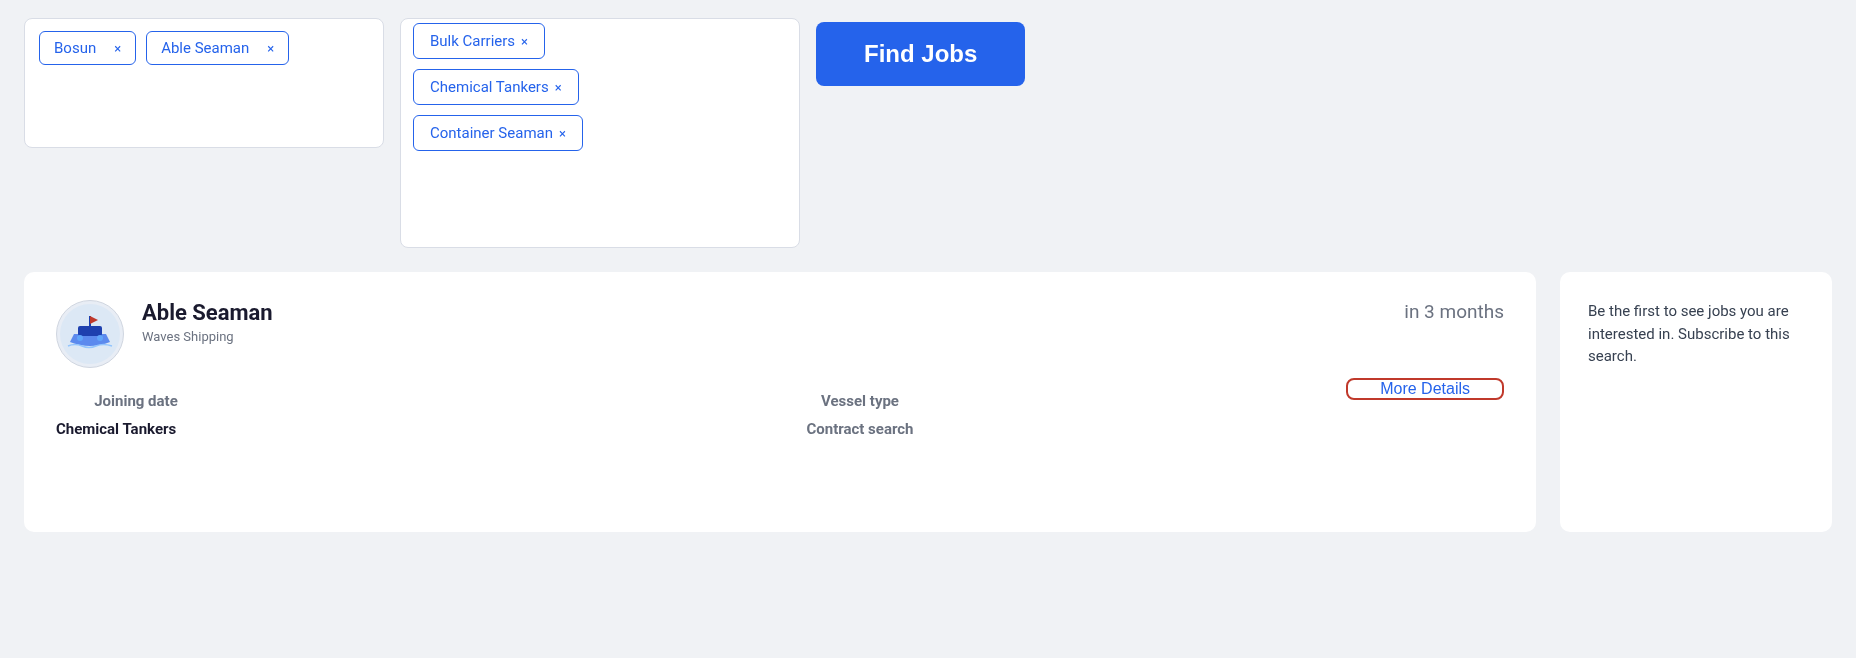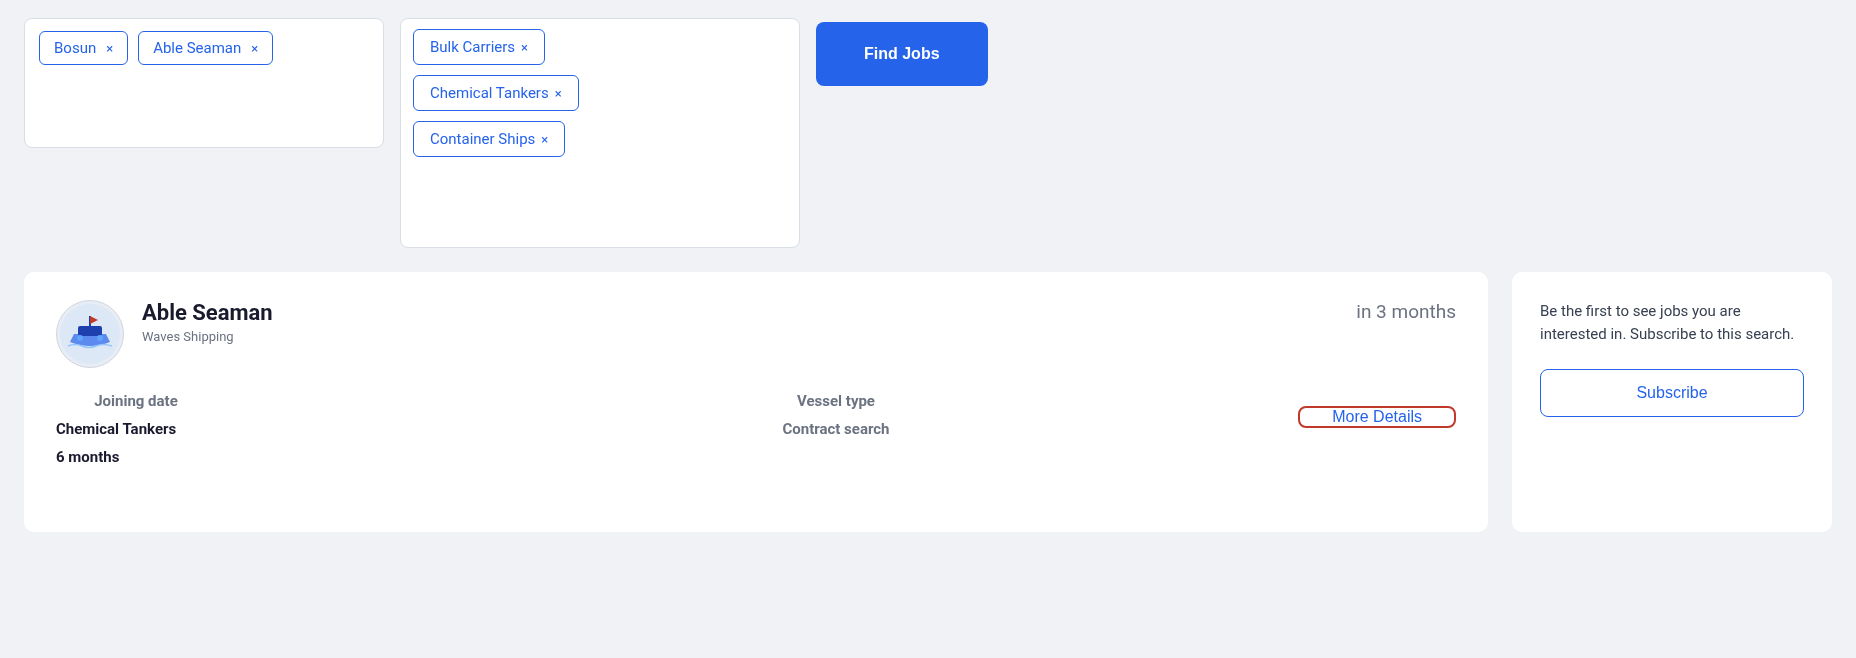--- a/index.html
+++ b/index.html
@@ -28,21 +28,21 @@
       min-height: 130px;
       display: flex;
       flex-wrap: wrap;
       gap: 10px;
       align-content: flex-start;
     }
 
     .tag {
       display: inline-flex;
       align-items: center;
-      gap: 10px;
+      gap: 18px;
       background: #fff;
       border: 1.5px solid #2563eb;
       color: #2563eb;
       border-radius: 6px;
       padding: 7px 14px;
       font-size: 15px;
       font-weight: 400;
       cursor: pointer;
     }
 
@@ -57,21 +57,21 @@
     .vessel-selector-wrap {
       position: relative;
       flex: 1;
       max-width: 400px;
     }
 
     .vessel-selector {
       background: #fff;
       border: 1px solid #d9dde6;
       border-radius: 8px;
-      padding: 10px 12px;
+      padding: 4px 12px;
       min-height: 230px;
       overflow-y: auto;
       display: flex;
       flex-direction: column;
       gap: 10px;
     }
 
     .vessel-selector::-webkit-scrollbar {
       width: 12px;
     }
@@ -104,21 +104,21 @@
       color: #2563eb;
     }
 
     
     .find-jobs-btn {
       background: #2563eb;
       color: #fff;
       border: none;
       border-radius: 8px;
       padding: 18px 48px;
-      font-size: 16px;
+      font-size: 24px;
       font-weight: 600;
       cursor: pointer;
       white-space: nowrap;
       height: 64px;
       align-self: flex-start;
       margin-top: 4px;
     }
 
     
     .listing-area {
@@ -216,21 +216,21 @@
       font-size: 16px;
       font-weight: 500;
       cursor: pointer;
     }
 
     
     .subscribe-panel {
       background: #fff;
       border-radius: 10px;
       padding: 28px 28px;
-      width: 320px;
+      width: 272px;
       flex-shrink: 0;
     }
 
     .subscribe-text {
       font-size: 15px;
       color: #374151;
       line-height: 1.5;
       margin-bottom: 24px;
     }
 
@@ -266,21 +266,21 @@
     <div class="vessel-selector">
       <div class="vessel-tag">
         <span>Bulk Carriers</span>
         <span class="close">×</span>
       </div>
       <div class="vessel-tag">
         <span>Chemical Tankers</span>
         <span class="close">×</span>
       </div>
       <div class="vessel-tag">
-        <span>Container Ships</span>
+        <span>Container Seaman</span>
         <span class="close">×</span>
       </div>
     </div>
   </div>
 
   <button class="find-jobs-btn">Find Jobs</button>
 
 </div>
 
 <div class="listing-area">
@@ -313,26 +313,24 @@
       <div class="job-timing">in 3 months</div>
     </div>
 
     <div class="job-details">
       <div class="label">Joining date</div>
 
       <div class="label">Vessel type</div>
       <div class="value">Chemical Tankers</div>
 
       <div class="label">Contract search</div>
-      <div class="value">6 months</div>
     </div>
 
     <div class="more-details-btn-wrap">
       <button class="more-details-btn">More Details</button>
     </div>
   </div>
 
   <div class="subscribe-panel">
     <div class="subscribe-text">Be the first to see jobs you are interested in. Subscribe to this search.</div>
-    <button class="subscribe-btn">Subscribe</button>
   </div>
 
 </div>
 
 </body></html>

